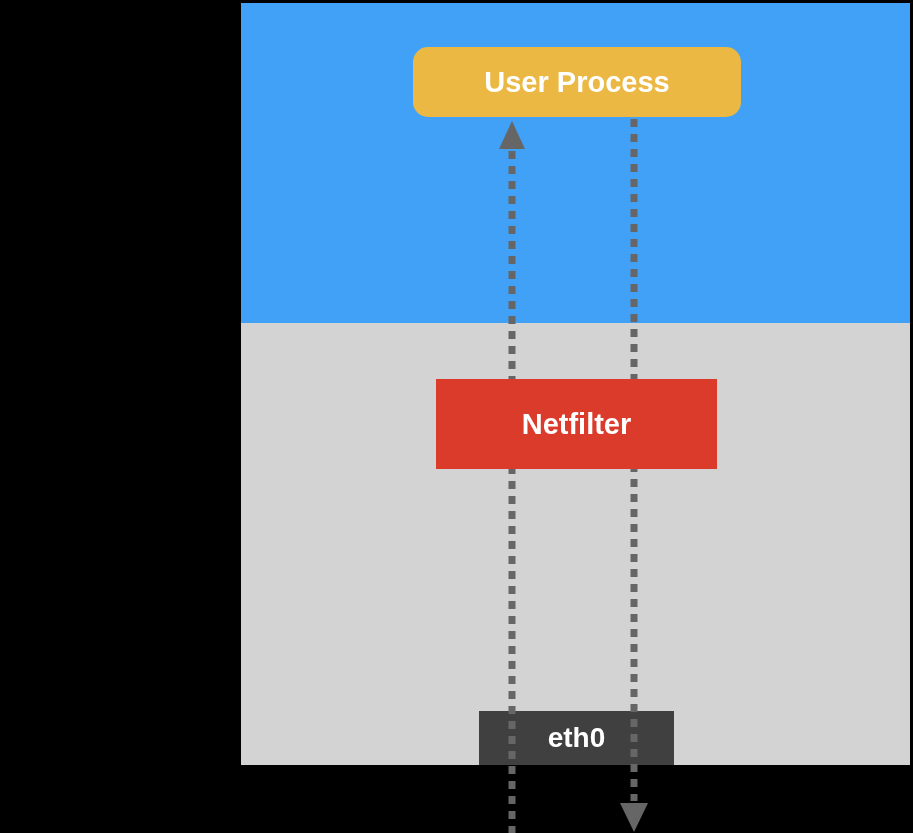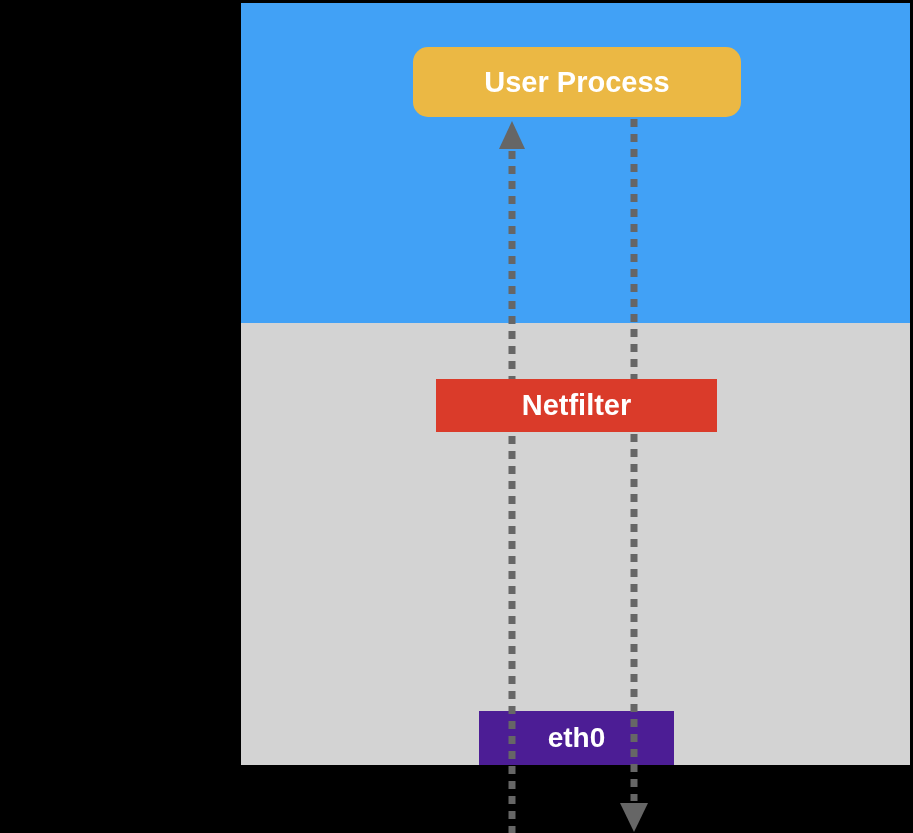--- a/index.html
+++ b/index.html
@@ -47,30 +47,30 @@
     width: 328px;
     height: 70px;
     background: #EBB844;
     border-radius: 15px;
     font-size: 29px;
   }
   .node-netfilter {
     left: 436px;
     top: 379px;
     width: 281px;
-    height: 53px;
+    height: 90px;
     background: #DA3B2A;
     font-size: 29px;
   }
   .node-eth0 {
     left: 479px;
     top: 711px;
     width: 195px;
     height: 54px;
-    background: #4c1d95;
+    background: #404040;
     font-size: 28px;
   }
   .arrows-overlay {
     position: absolute;
     left: 0;
     top: 0;
     width: 913px;
     height: 833px;
     pointer-events: none;
   }

